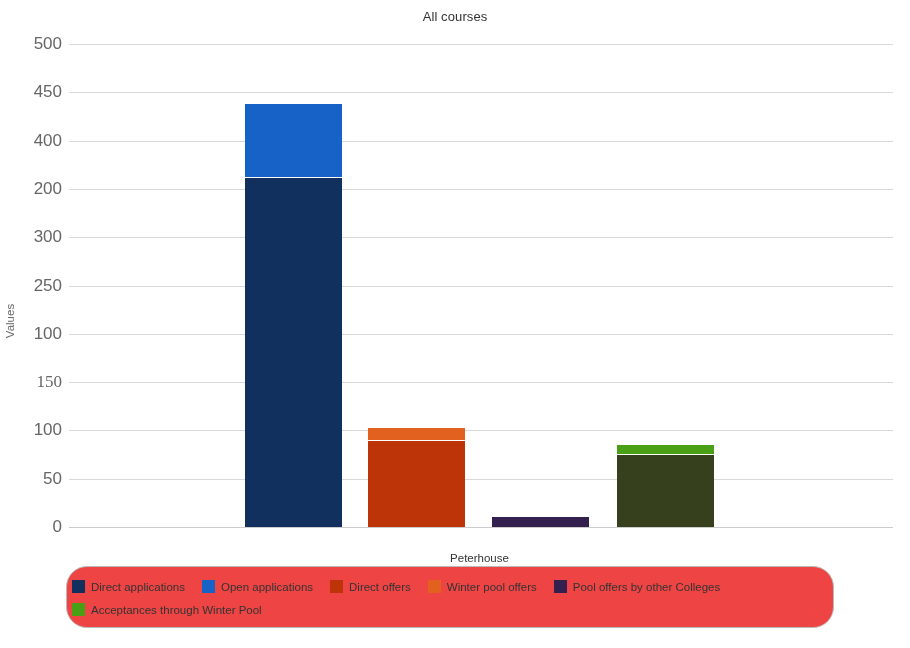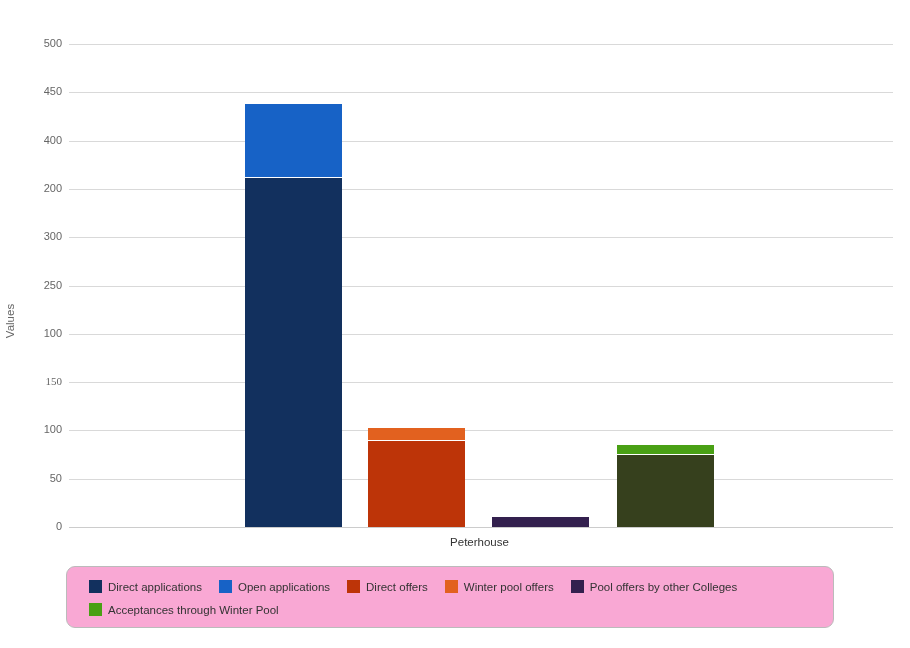--- a/index.html
+++ b/index.html
@@ -49,21 +49,21 @@
     left: 0;
     width: 824px;
     height: 1px;
     background: #cccccc;
   }
   .ytick-label {
     position: absolute;
     right: 0;
     width: 52px;
     text-align: right;
-    font-size: 11px;
+    font-size: 17px;
     color: #666666;
     line-height: 11px;
   }
   .ytick-wrap {
     position: absolute;
     left: 0;
     top: 44px;
     width: 62px;
     height: 483px;
   }
@@ -100,24 +100,24 @@
     font-size: 11.5px;
     color: #333333;
   }
   .legend-box {
     position: absolute;
     left: 66px;
     top: 566px;
     width: 768px;
     height: 62px;
     box-sizing: border-box;
-    background: #f9a8d4;
+    background: #ef4444;
     border: 1px solid #bbbbbb;
-    border-radius: 9px;
-    padding: 8px 10px 0 22px;
+    border-radius: 21px;
+    padding: 8px 10px 0 5px;
   }
   .legend-row {
     display: flex;
     flex-direction: row;
     align-items: center;
     height: 23px;
   }
   .legend-item {
     display: flex;
     flex-direction: row;
@@ -134,20 +134,21 @@
   .legend-label {
     font-size: 11.5px;
     color: #333333;
   }
 </style>
 </head>
 <body>
 
 <div id="chart-root">
 
+  <div class="chart-title">All courses</div>
 
   <div class="ytick-wrap">
     <div class="axis-title">Values</div>
     <div id="ytick-labels">
         <div class="ytick-label" style="top: 477px;">0</div>
         <div class="ytick-label" style="top: 428.7px;">50</div>
         <div class="ytick-label" style="top: 380.4px;">100</div>
         <div class="ytick-label" style="top: 332.1px; font-family: Liberation Serif, serif;">150</div>
         <div class="ytick-label" style="top: 283.8px;">100</div>
         <div class="ytick-label" style="top: 235.5px;">250</div>
@@ -185,21 +186,21 @@
         <div class="bar-stack" style="left: 423px; width: 97px; height: 10.626px;">
           <div class="bar-seg base" title="Pool offers by other Colleges: 11" style="bottom: 0px; height: 10.626px; background: rgb(51, 32, 78);"></div>
         </div>
         <div class="bar-stack" style="left: 548px; width: 97px; height: 83.076px;">
           <div class="bar-seg base" title="Acceptances by offering College: 76" style="bottom: 0px; height: 73.416px; background: rgb(54, 64, 29);"></div>
           <div class="bar-seg" title="Acceptances through Summer Pool: 10" style="bottom: 73.416px; height: 9.66px; background: rgb(73, 160, 20);"></div>
         </div>
       </div>
   </div>
 
-  <div id="xtick" class="xtick-label" style="left: 379.5px;">Peterhouse</div>
+  <div id="xtick" class="xtick-label" style="left: 379.5px; margin-top: 16px;">Peterhouse</div>
 
   <div class="legend-box">
     <div class="legend-row" id="legend-row-1">
         <div class="legend-item">
           <span class="legend-swatch" style="background: rgb(18, 48, 94);"></span>
           <span class="legend-label">Direct applications</span>
         </div>
         <div class="legend-item">
           <span class="legend-swatch" style="background: rgb(23, 98, 198);"></span>
           <span class="legend-label">Open applications</span>

